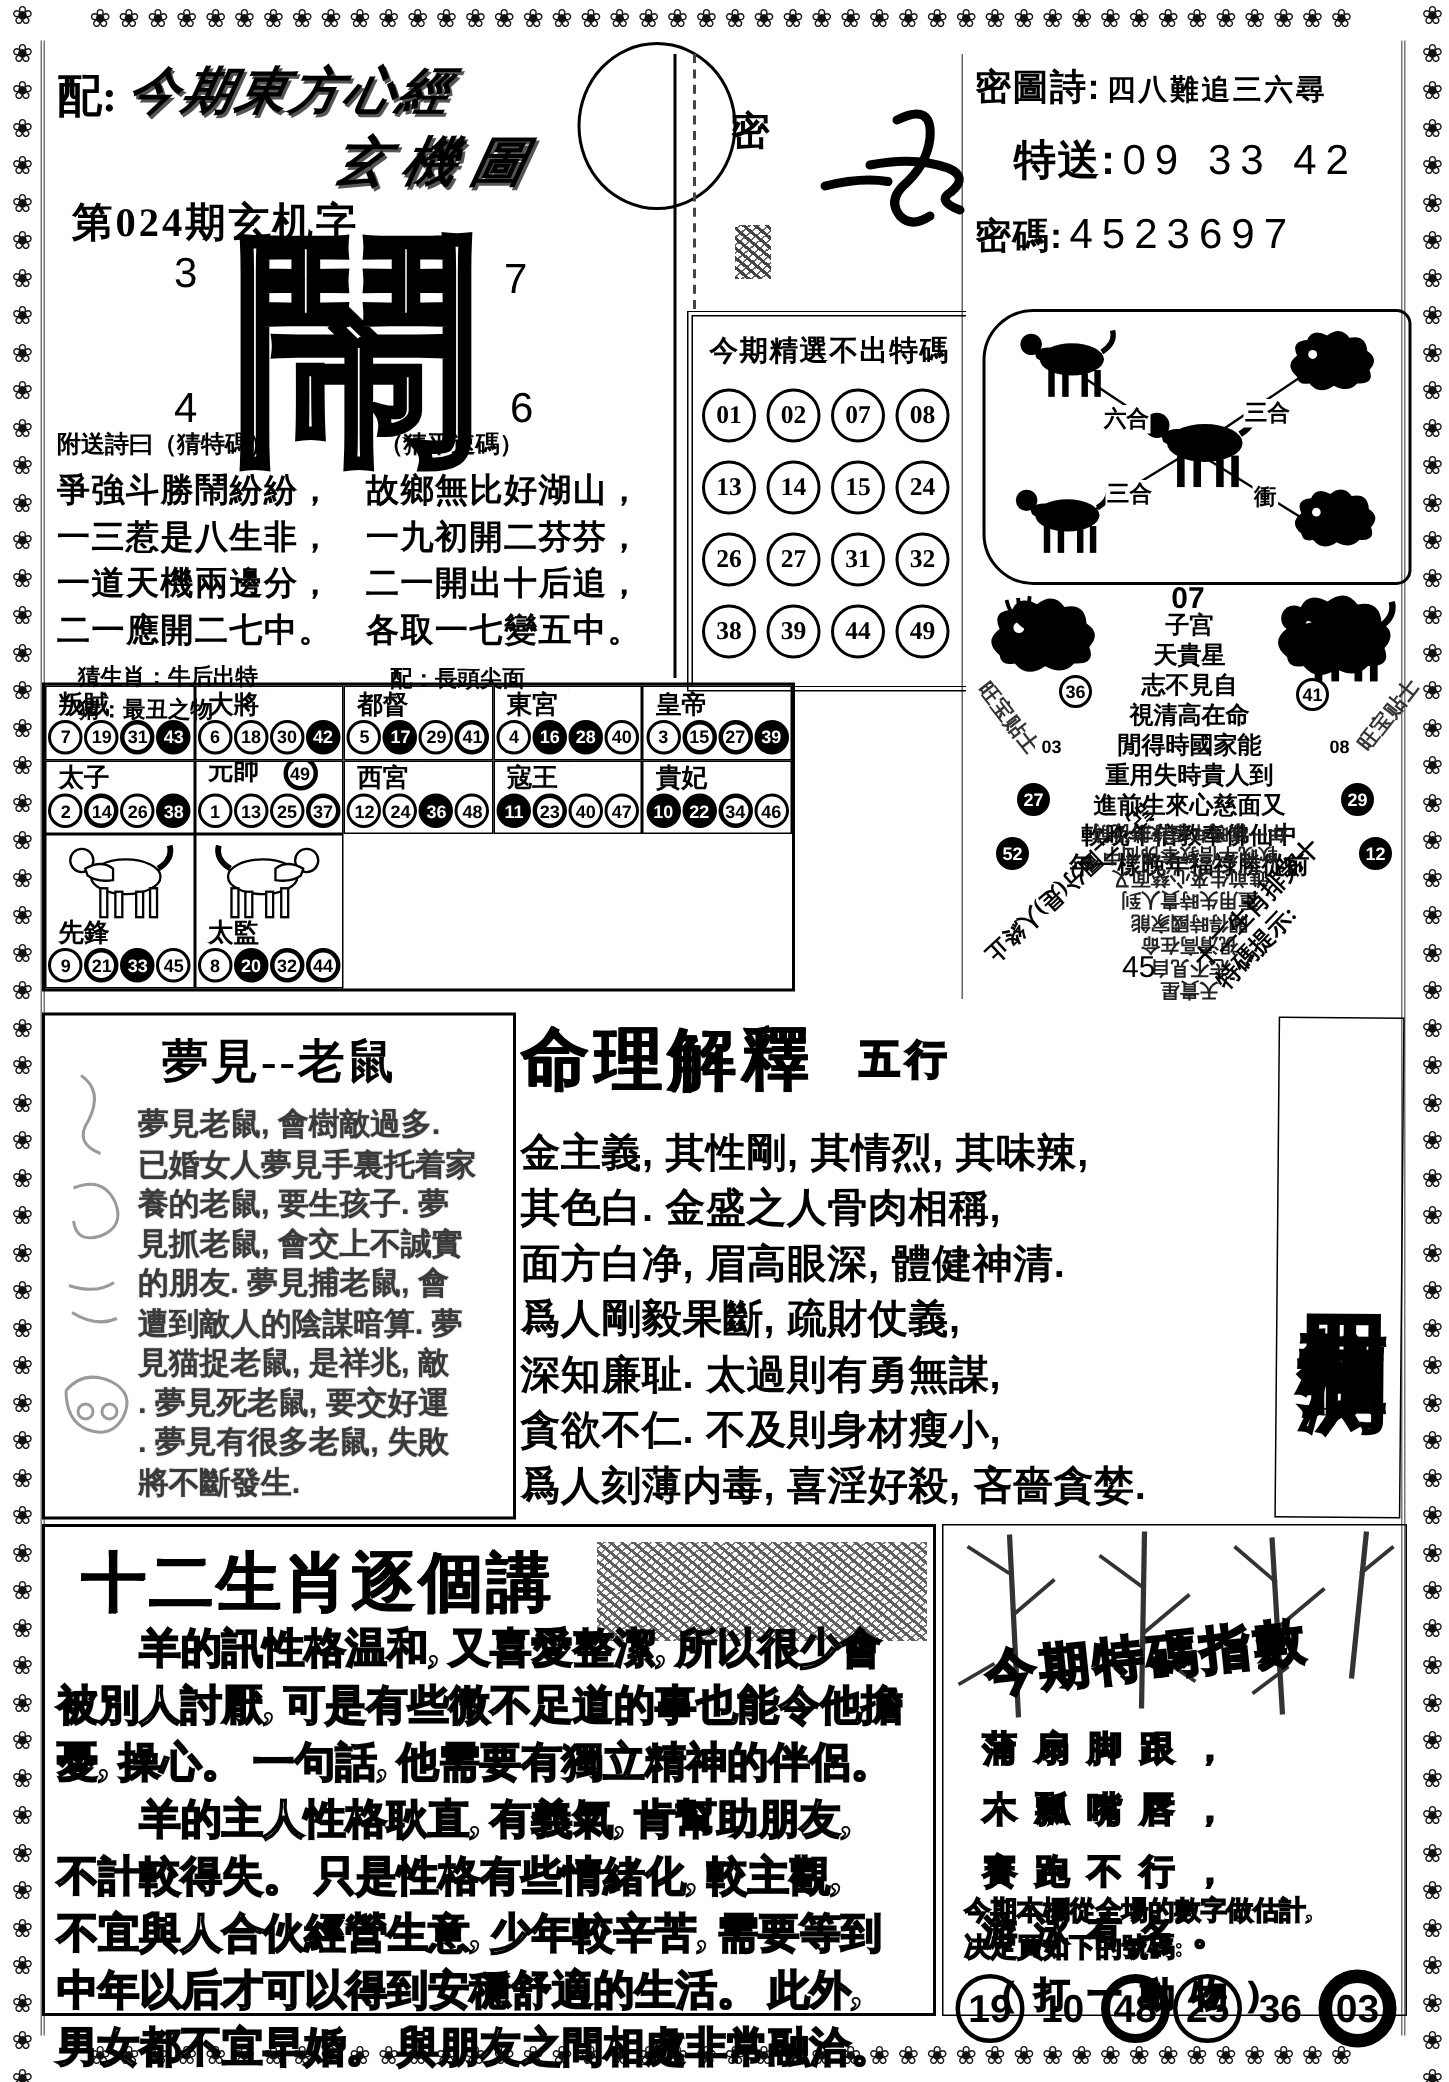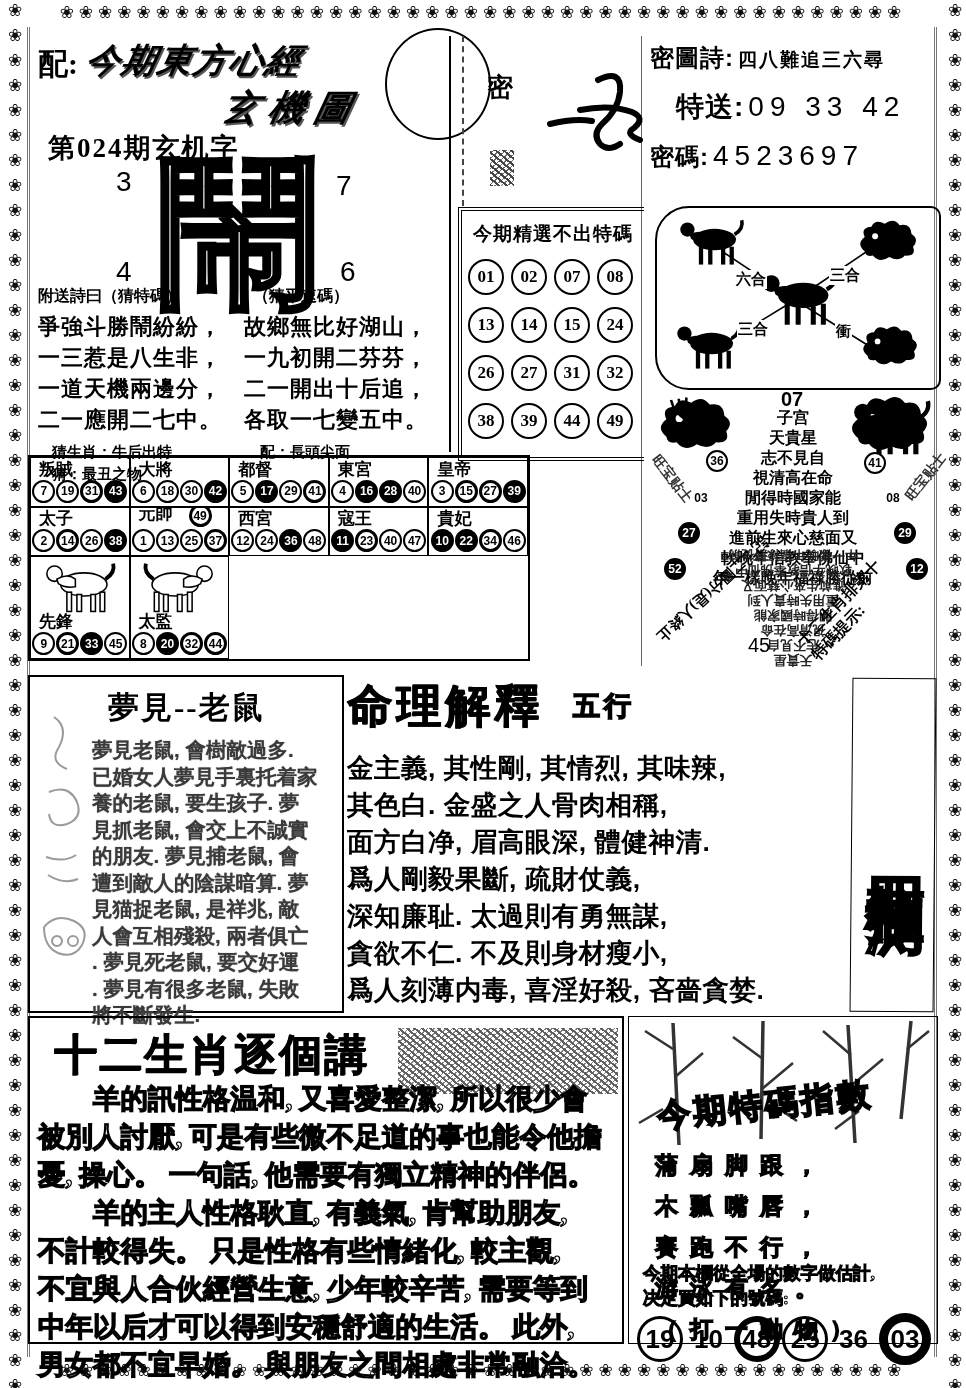--- a/index.html
+++ b/index.html
@@ -464,21 +464,20 @@
     </svg>
     <div class="dreamT">夢見--老鼠</div>
     <div class="dreamBody">
       <div>夢見老鼠, 會樹敵過多.</div>
       <div>已婚女人夢見手裏托着家</div>
       <div>養的老鼠, 要生孩子. 夢</div>
       <div>見抓老鼠, 會交上不誠實</div>
       <div>的朋友. 夢見捕老鼠, 會</div>
       <div>遭到敵人的陰謀暗算. 夢</div>
       <div>見猫捉老鼠, 是祥兆, 敵</div>
-      <div>人會互相殘殺, 兩者俱亡</div>
       <div>. 夢見死老鼠, 要交好運</div>
       <div>. 夢見有很多老鼠, 失敗</div>
       <div>將不斷發生.</div>
     </div>
   </div>
 
   <div class="mingli">
     <span class="mlT">命理解釋</span>
     <span class="mlS">五行</span>
     <div class="mlBody">

